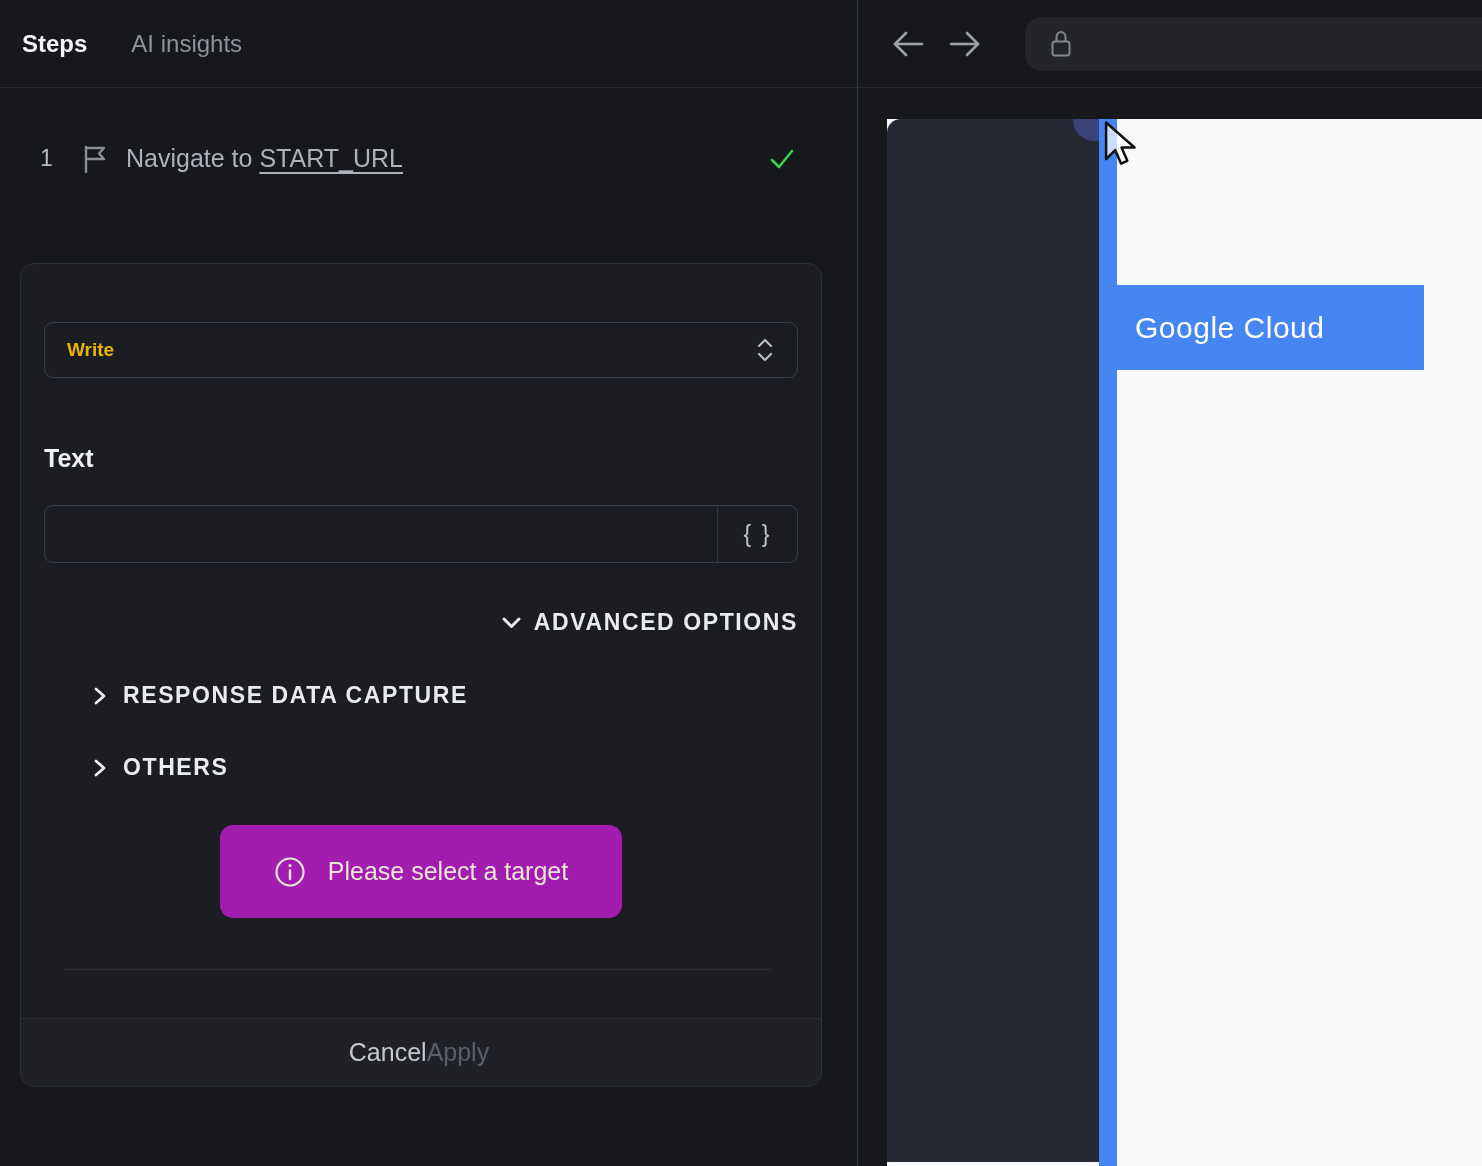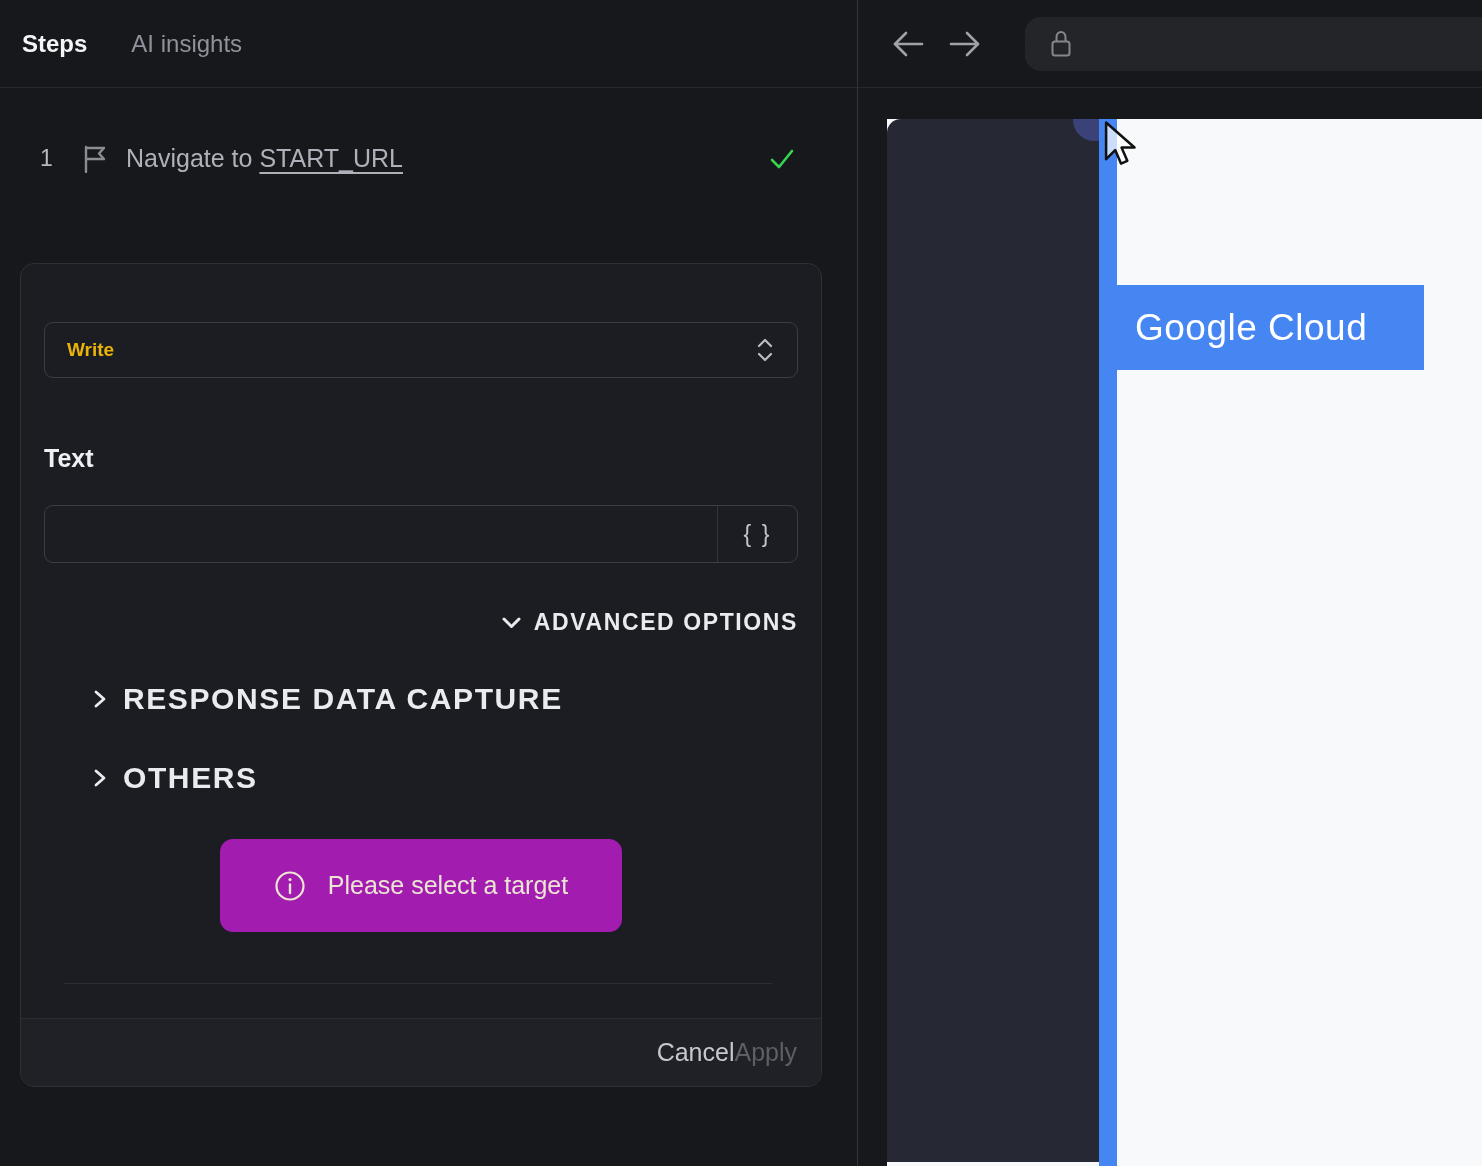--- a/index.html
+++ b/index.html
@@ -45,36 +45,36 @@
   .text-input { flex:1; background:transparent; border:none; outline:none; color:#e8eaee; font-size:24px; padding:0 18px; font-family:"Liberation Sans",sans-serif; }
   .braces-btn { width:80px; border-left:1px solid #34363d; display:flex; align-items:center; justify-content:center; color:#c2c5cb; font-size:23px; cursor:pointer; letter-spacing:2px; }
 
   .adv-header { margin-top:46px; display:flex; align-items:center; gap:12px; cursor:pointer;justify-content:flex-end; }
   .adv-header .chev { width:21px; height:21px; }
   .adv-title { font-size:23px; font-weight:700; letter-spacing:1.6px; color:#e9ebee; }
 
   .sub-row { margin-top:46px; margin-left:47px; display:flex; align-items:center; gap:14px; cursor:pointer; }
   .sub-row.second { margin-top:45px; }
   .sub-row .chev { width:18px; height:18px; }
-  .sub-title { font-size:30px; font-weight:700; letter-spacing:1.6px; color:#e9ebee; }
+  .sub-title { font-size:23px; font-weight:700; letter-spacing:1.6px; color:#e9ebee; }
 
   .notice {
     margin:44px auto 0 auto; width:402px; height:93px; background:#a21caf;
     border-radius:13px; display:flex; align-items:center; justify-content:center; gap:22px;
   }
   .info-icon { width:32px; height:32px; }
   .notice-text { color:#ece5d4; font-size:25px; }
 
   .divider { margin:51px 26px 0 20px; height:1px; background:#2c2e34; }
 
   .card-footer {
     position:absolute; left:0; right:0; bottom:0; height:68px;
     background:#1f2127; border-top:1px solid #2b2d33;
     border-radius:0 0 14px 14px;
-    display:flex; align-items:center; justify-content:flex-end;
+    display:flex; align-items:center; justify-content:center;
     padding:0 24px 0 20px;
   }
   .btn-cancel { color:#c6c8ce; font-size:25px; cursor:pointer; background:none; border:none; font-family:"Liberation Sans",sans-serif; }
   .btn-apply { color:#5c5f67; font-size:25px; cursor:default; background:none; border:none; font-family:"Liberation Sans",sans-serif; }
 
   
   .right-pane { flex:1; position:relative; background:#17181c; }
   .browser-bar { height:88px; border-bottom:1px solid #26282d; position:relative; }
   .nav-arrow { position:absolute; top:28px; width:34px; height:32px; cursor:pointer; }
   .nav-back { left:33px; }
@@ -85,21 +85,21 @@
   }
   .lock-icon { width:24px; height:30px; }
   .url-text { color:#9b9ea6; font-size:22px; margin-left:14px; }
 
   .viewport-clip { position:absolute; left:29px; top:119px; right:0; bottom:0; overflow:hidden; }
   .white-page { position:absolute; inset:0; background:#f8f9fa; }
   .sidebar-panel { position:absolute; left:0; top:0; width:212px; height:calc(100% - 4px); background:#262833; border-top-left-radius:14px; }
   .click-dot { position:absolute; left:186px; top:-20px; width:42px; height:42px; border-radius:50%; background:#3a4277; }
   .blue-bar { position:absolute; left:212px; top:0; width:18px; height:100%; background:#4686f3; }
   .gc-box { position:absolute; left:230px; top:166px; width:307px; height:85px; background:#4686f3; display:flex; align-items:center; padding-left:18px; }
-  .gc-label { color:#ffffff; font-size:37px; font-weight:500; letter-spacing:0.5px; }
+  .gc-label { color:#ffffff; font-size:30px; font-weight:500; letter-spacing:0.5px; }
   .cursor { position:absolute; left:213px; top:1px; width:40px; height:48px; }
 </style>
 </head>
 <body>
 
 <div class="app">
 
   <div class="left-pane">
 
     <div class="topbar">

